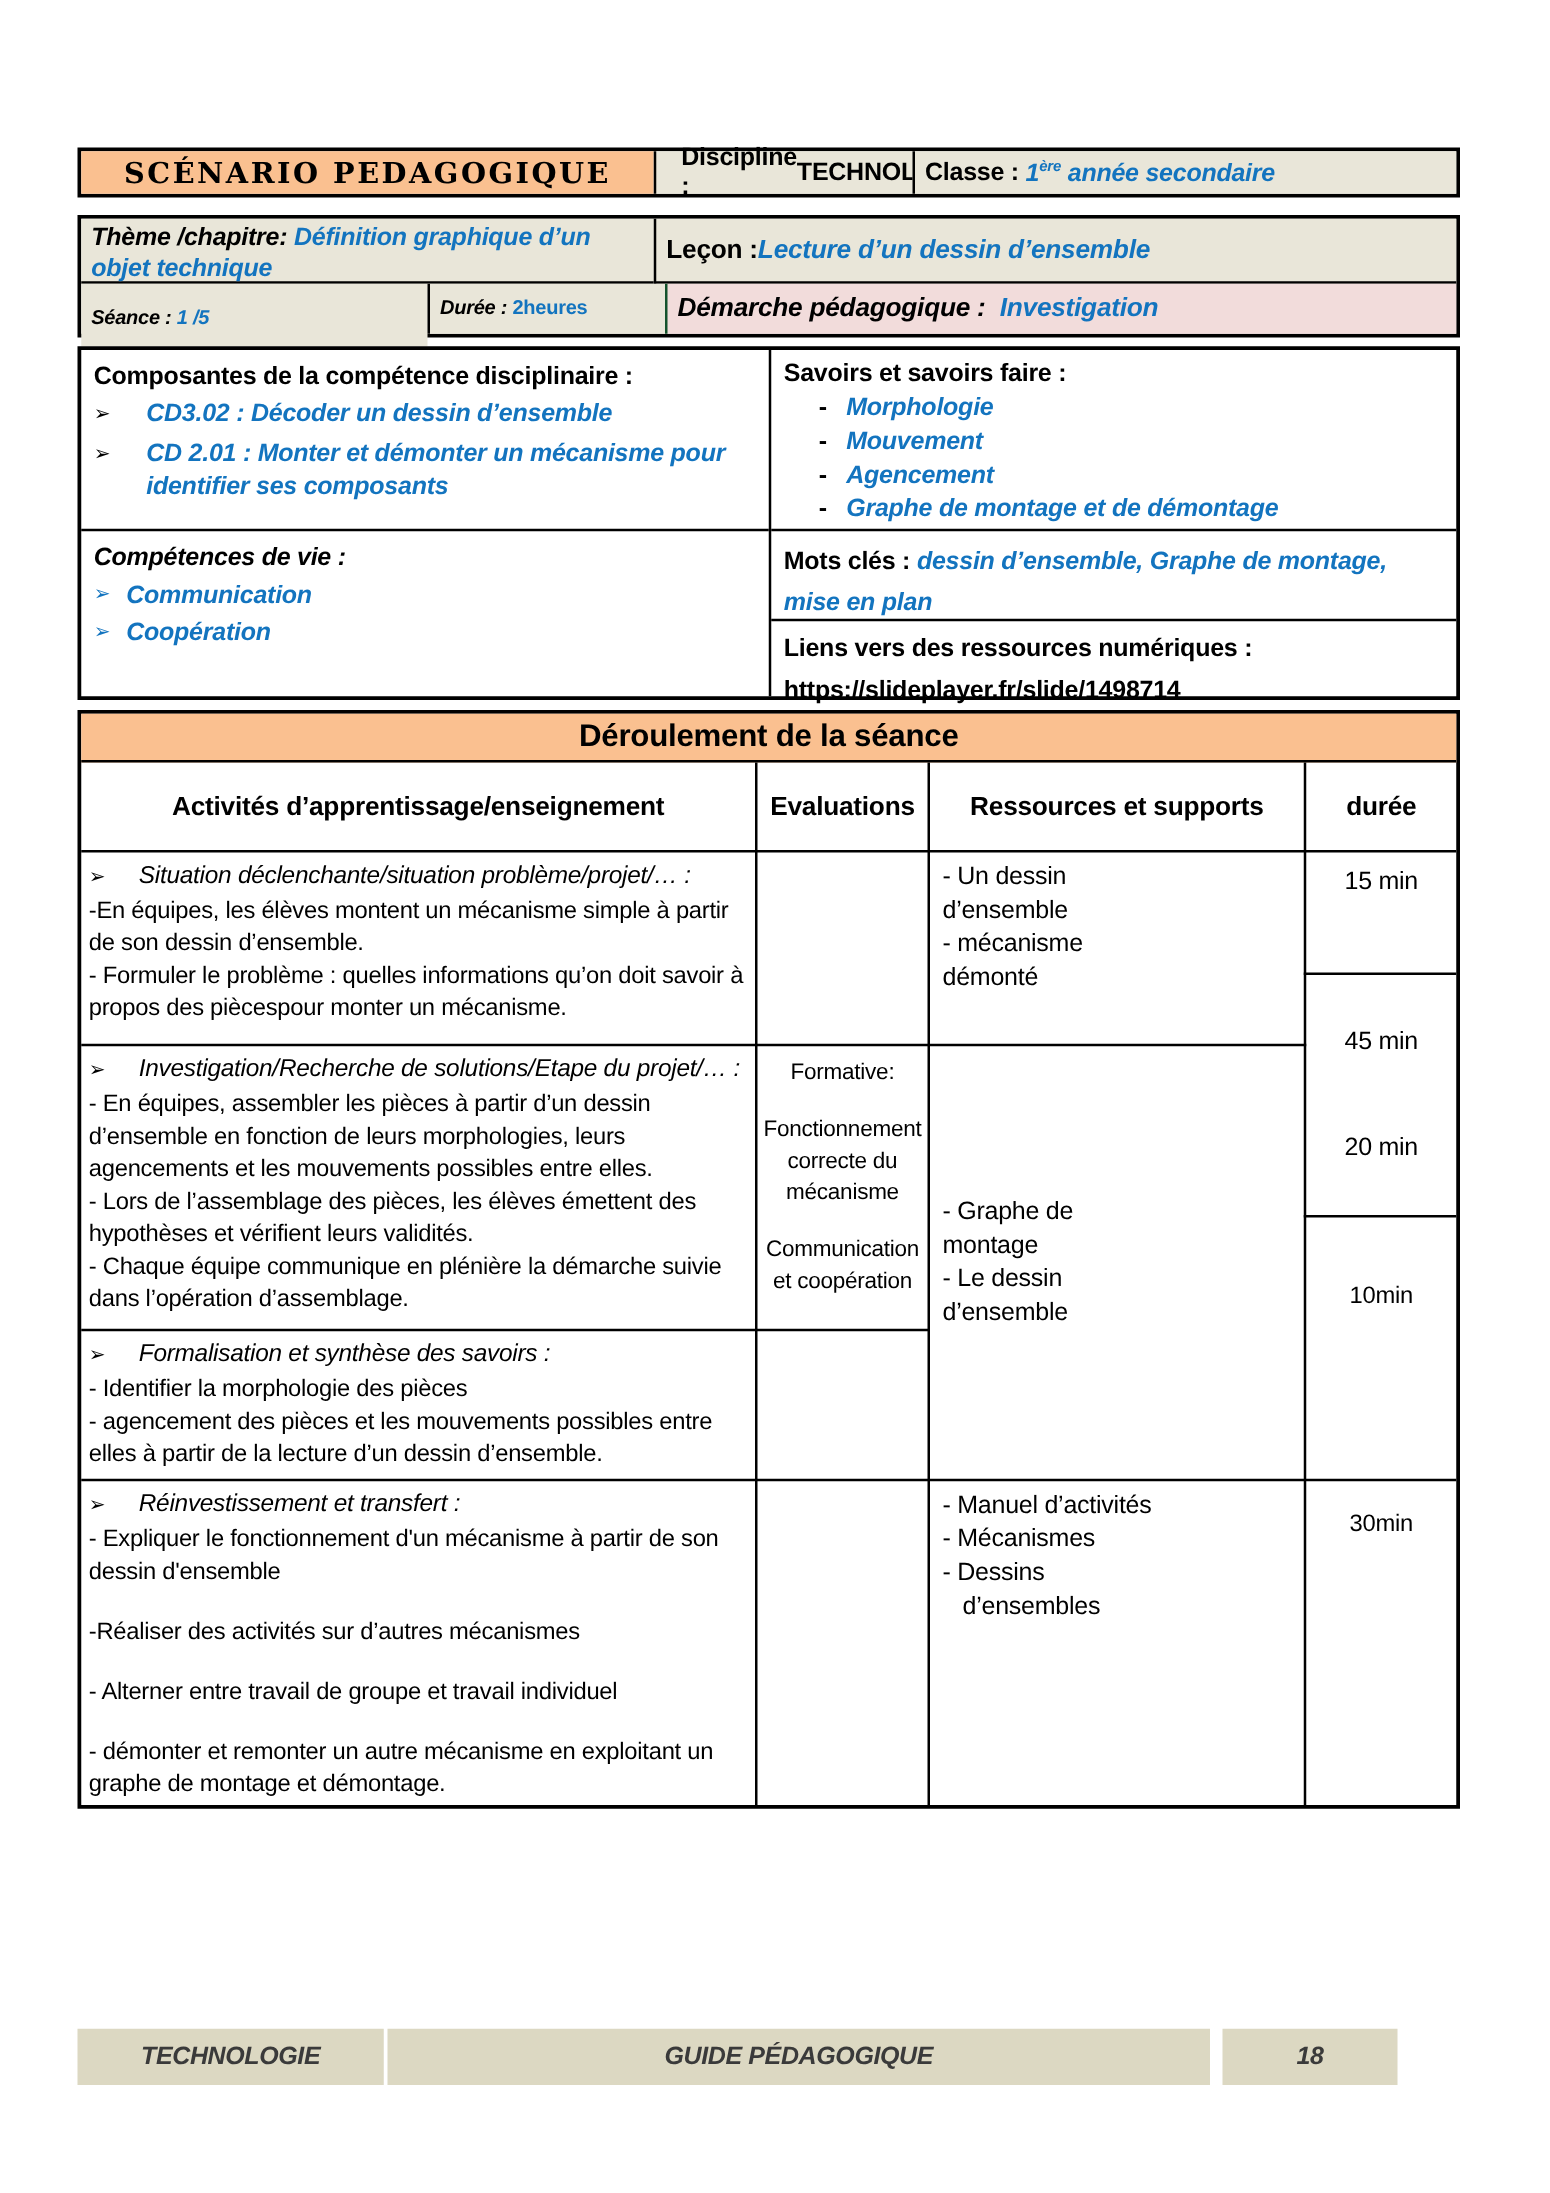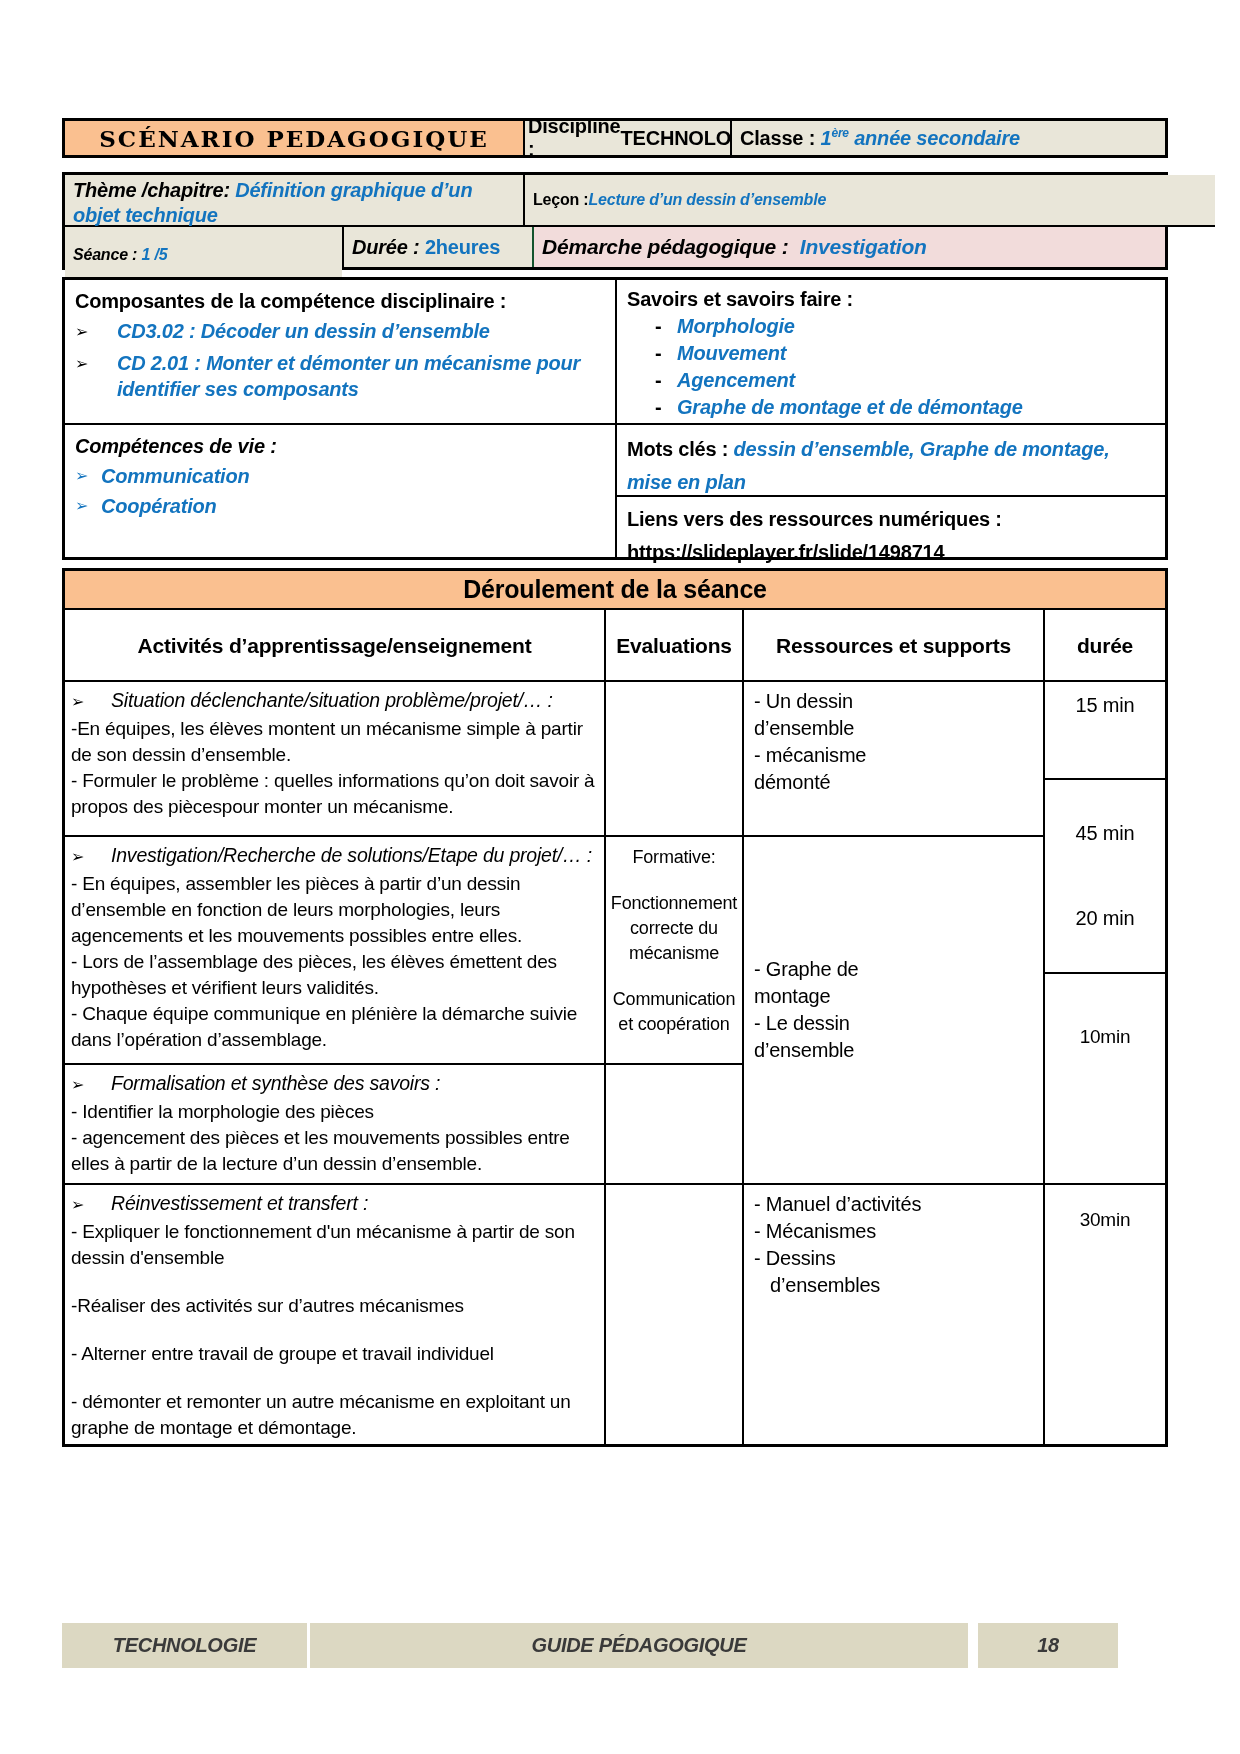--- a/index.html
+++ b/index.html
@@ -12,30 +12,30 @@
   .beige{background:var(--c-beige,#E9E6D9)}
   .peach{background:var(--c-peach,#FAC090)}
   .pink{background:var(--c-pink,#F2DCDB)}
   .vcent{display:flex;align-items:center;}
   .ctr{display:flex;align-items:center;justify-content:center;text-align:center;}
 
   
   #t1{left:62px;top:118px;width:1106px;height:40px;border:3px solid #000;}
   #t1-c1{left:0;top:0;width:458px;height:34px;}
   #t1-c1 .stencil{font-family:"DejaVu Serif",serif;font-weight:bold;font-size:23px;letter-spacing:2px;}
-  #t1-c2{left:458px;top:0;width:207px;height:34px;border-left:2px solid #000;padding-left:3px;font-size:20px;}
+  #t1-c2{left:458px;top:0;width:207px;height:34px;border-left:2px solid #000;padding-left:20px;font-size:20px;}
   #t1-c3{left:665px;top:0;width:435px;height:34px;border-left:2px solid #000;padding-left:8px;font-size:20px;}
   sup{font-size:12px;}
 
   
   #t2{left:62px;top:172px;width:1106px;height:98px;border:3px solid #000;}
   #t2-a{left:0;top:0;width:458px;height:52px;border-bottom:2px solid #000;padding:3px 6px 0 8px;font-size:20px;line-height:25px;}
-  #t2-b{left:458px;top:0;width:692px;height:52px;border-left:2px solid #000;border-bottom:2px solid #000;padding-left:8px;font-size:16px;}
+  #t2-b{left:458px;top:0;width:642px;height:52px;border-left:2px solid #000;border-bottom:2px solid #000;padding-left:8px;font-size:21px;}
   #t2-c{left:0;top:52px;width:277px;height:56px;padding-left:8px;font-size:16px;}
-  #t2-d{left:277px;top:52px;width:190px;height:40px;border-left:2px solid #000;padding-left:8px;font-size:20px;}
+  #t2-d{left:277px;top:52px;width:190px;height:40px;border-left:2px solid #000;padding-left:8px;font-size:16px;}
   #t2-e{left:467px;top:52px;width:633px;height:40px;border-left:2px solid #14532d;padding-left:8px;font-size:21px;}
 
   
   #t3{left:62px;top:277px;width:1106px;height:283px;border:3px solid #000;background:#fff;}
   #t3 .vline{left:550px;top:0;width:2px;height:277px;background:#000;}
   #t3-l1{left:0;top:0;width:550px;height:145px;border-bottom:2px solid #000;padding:10px 6px 0 10px;}
   #t3-l2{left:0;top:147px;width:658px;height:130px;padding:8px 6px 0 10px;}
   #t3-r1{left:552px;top:0;width:548px;height:145px;border-bottom:2px solid #000;padding:8px 6px 0 10px;}
   #t3-r2{left:552px;top:147px;width:548px;height:70px;border-bottom:2px solid #000;padding:6px 10px 0 10px;}
   #t3-r3{left:552px;top:219px;width:548px;height:58px;padding:4px 10px 0 10px;}

